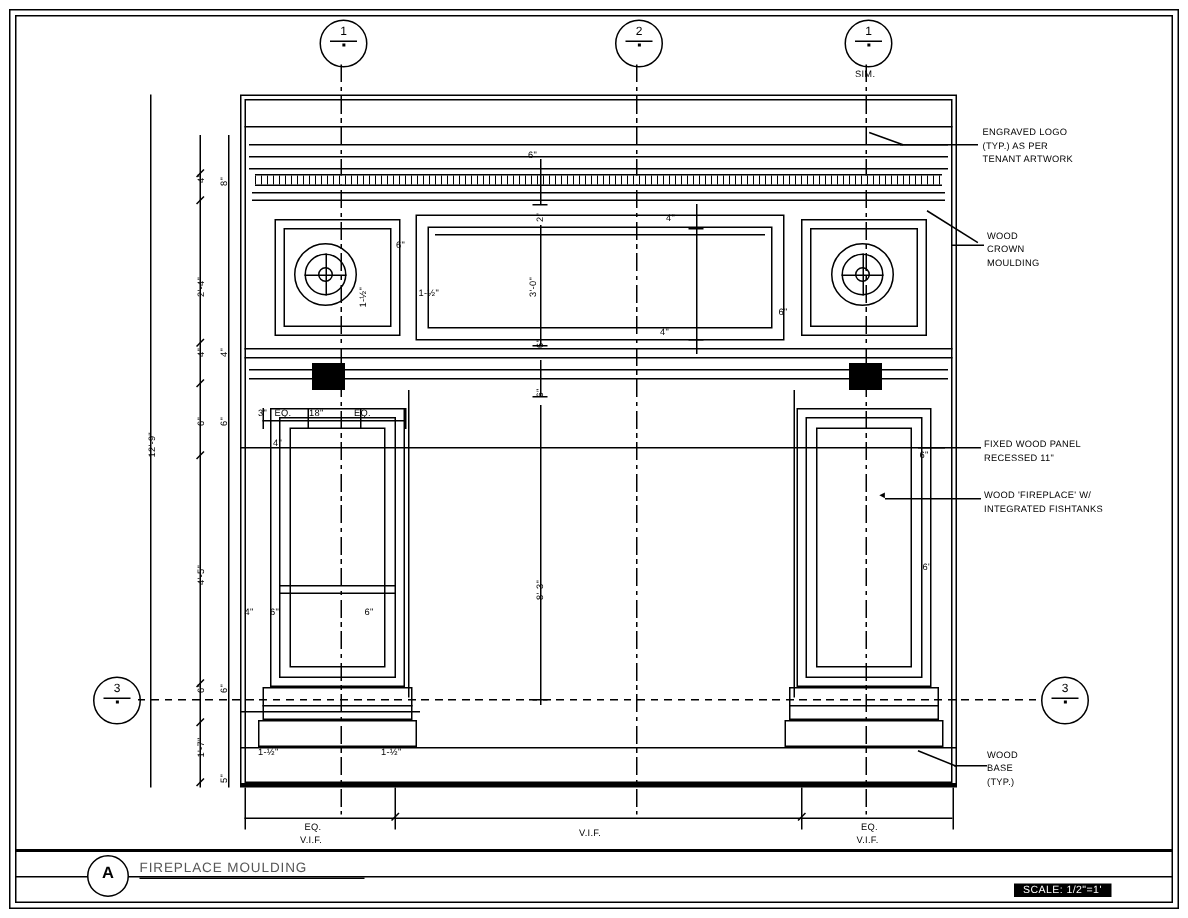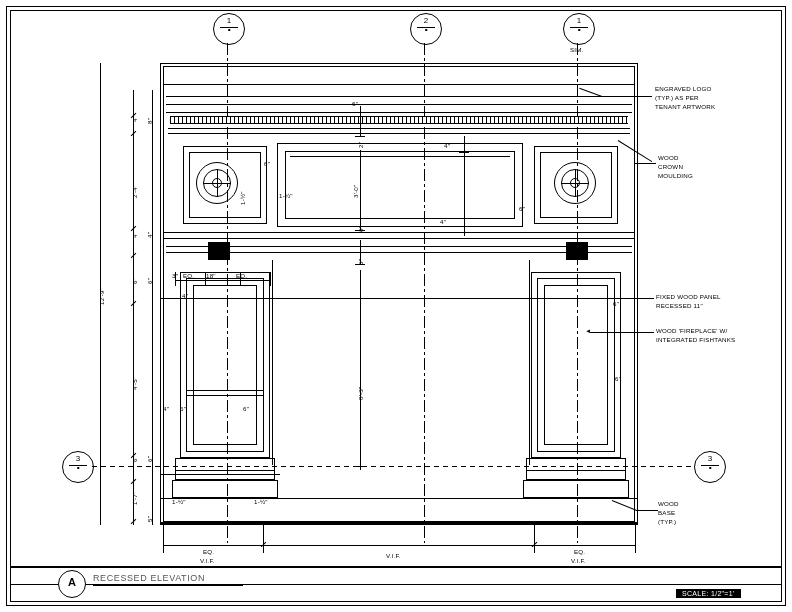--- a/index.html
+++ b/index.html
@@ -117,21 +117,21 @@
 
   <div class="rect" style="left:6px;top:6px;width:780px;height:600px;"></div>
   <div class="rect" style="left:10px;top:10px;width:772px;height:592px;"></div>
 
   <div class="ln h" style="left:10px;top:566px;width:772px;height:2px;"></div>
   <div class="ln h" style="left:10px;top:584px;width:772px;height:1px;"></div>
 
   <div class="bub" style="left:58px;top:570px;width:26px;height:26px;">
     <div class="num" style="top:5px;font-size:11px;font-weight:bold;">A</div>
   </div>
-  <div class="txt" style="left:93px;top:574px;font-size:9px;letter-spacing:0.6px;color:#555;">RECESSED ELEVATION</div>
+  <div class="txt" style="left:93px;top:574px;font-size:9px;letter-spacing:0.6px;color:#555;">FIREPLACE MOULDING</div>
   <div class="ln h" style="left:93px;top:585px;width:150px;"></div>
   <div class="scalebox" style="left:676px;top:589px;">SCALE: 1/2"=1'</div>
 
   <div class="bub" style="left:213px;top:13px;width:30px;height:30px;">
     <div class="num">1</div>
     <div class="dash"></div>
     <div class="dot"></div>
   </div>
   <div class="bub" style="left:410px;top:13px;width:30px;height:30px;">
     <div class="num">2</div>

